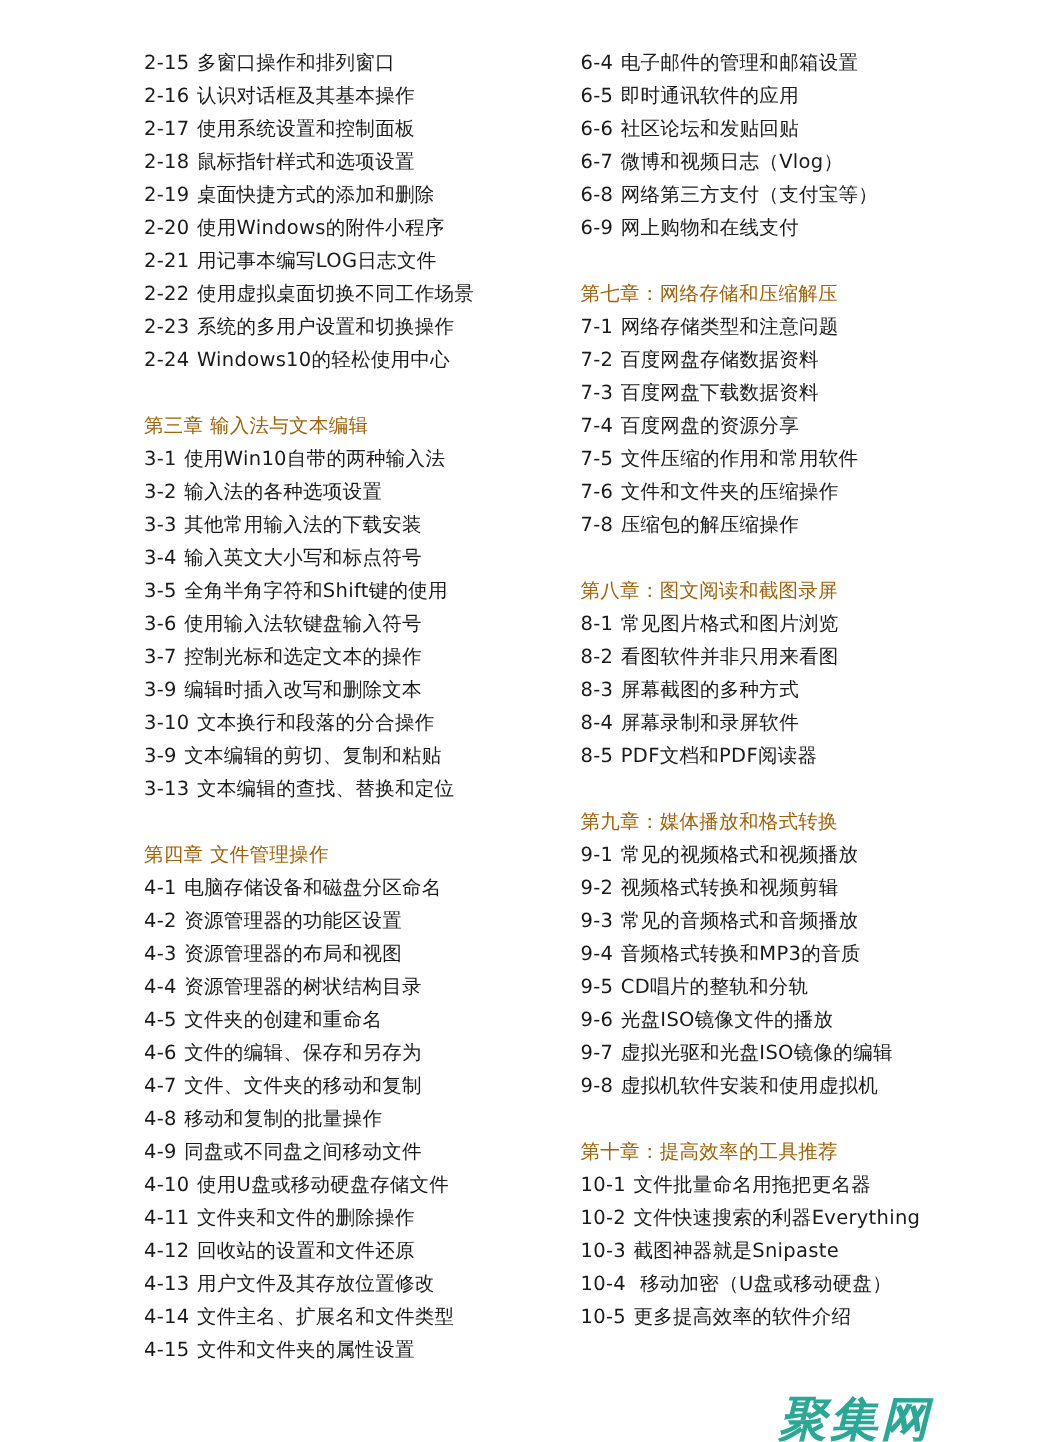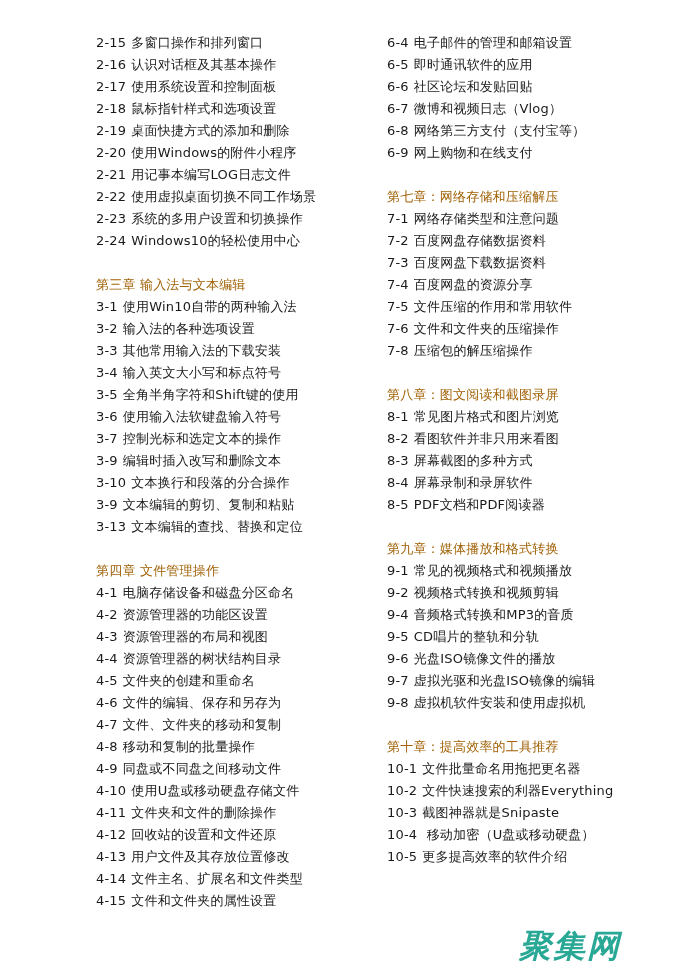--- a/index.html
+++ b/index.html
@@ -82,20 +82,21 @@
     <div class="line heading">第八章：图文阅读和截图录屏</div>
     <div class="line"><span class="num">8-1</span><span class="title">常见图片格式和图片浏览</span></div>
     <div class="line"><span class="num">8-2</span><span class="title">看图软件并非只用来看图</span></div>
     <div class="line"><span class="num">8-3</span><span class="title">屏幕截图的多种方式</span></div>
     <div class="line"><span class="num">8-4</span><span class="title">屏幕录制和录屏软件</span></div>
     <div class="line"><span class="num">8-5</span><span class="title">PDF文档和PDF阅读器</span></div>
     <div class="gap"></div>
     <div class="line heading">第九章：媒体播放和格式转换</div>
     <div class="line"><span class="num">9-1</span><span class="title">常见的视频格式和视频播放</span></div>
     <div class="line"><span class="num">9-2</span><span class="title">视频格式转换和视频剪辑</span></div>
+    <div class="line"><span class="num">9-3</span><span class="title">常见的音频格式和音频播放</span></div>
     <div class="line"><span class="num">9-4</span><span class="title">音频格式转换和MP3的音质</span></div>
     <div class="line"><span class="num">9-5</span><span class="title">CD唱片的整轨和分轨</span></div>
     <div class="line"><span class="num">9-6</span><span class="title">光盘ISO镜像文件的播放</span></div>
     <div class="line"><span class="num">9-7</span><span class="title">虚拟光驱和光盘ISO镜像的编辑</span></div>
     <div class="line"><span class="num">9-8</span><span class="title">虚拟机软件安装和使用虚拟机</span></div>
     <div class="gap"></div>
     <div class="line heading">第十章：提高效率的工具推荐</div>
     <div class="line"><span class="num">10-1</span><span class="title">文件批量命名用拖把更名器</span></div>
     <div class="line"><span class="num">10-2</span><span class="title">文件快速搜索的利器Everything</span></div>
     <div class="line"><span class="num">10-3</span><span class="title">截图神器就是Snipaste</span></div>

